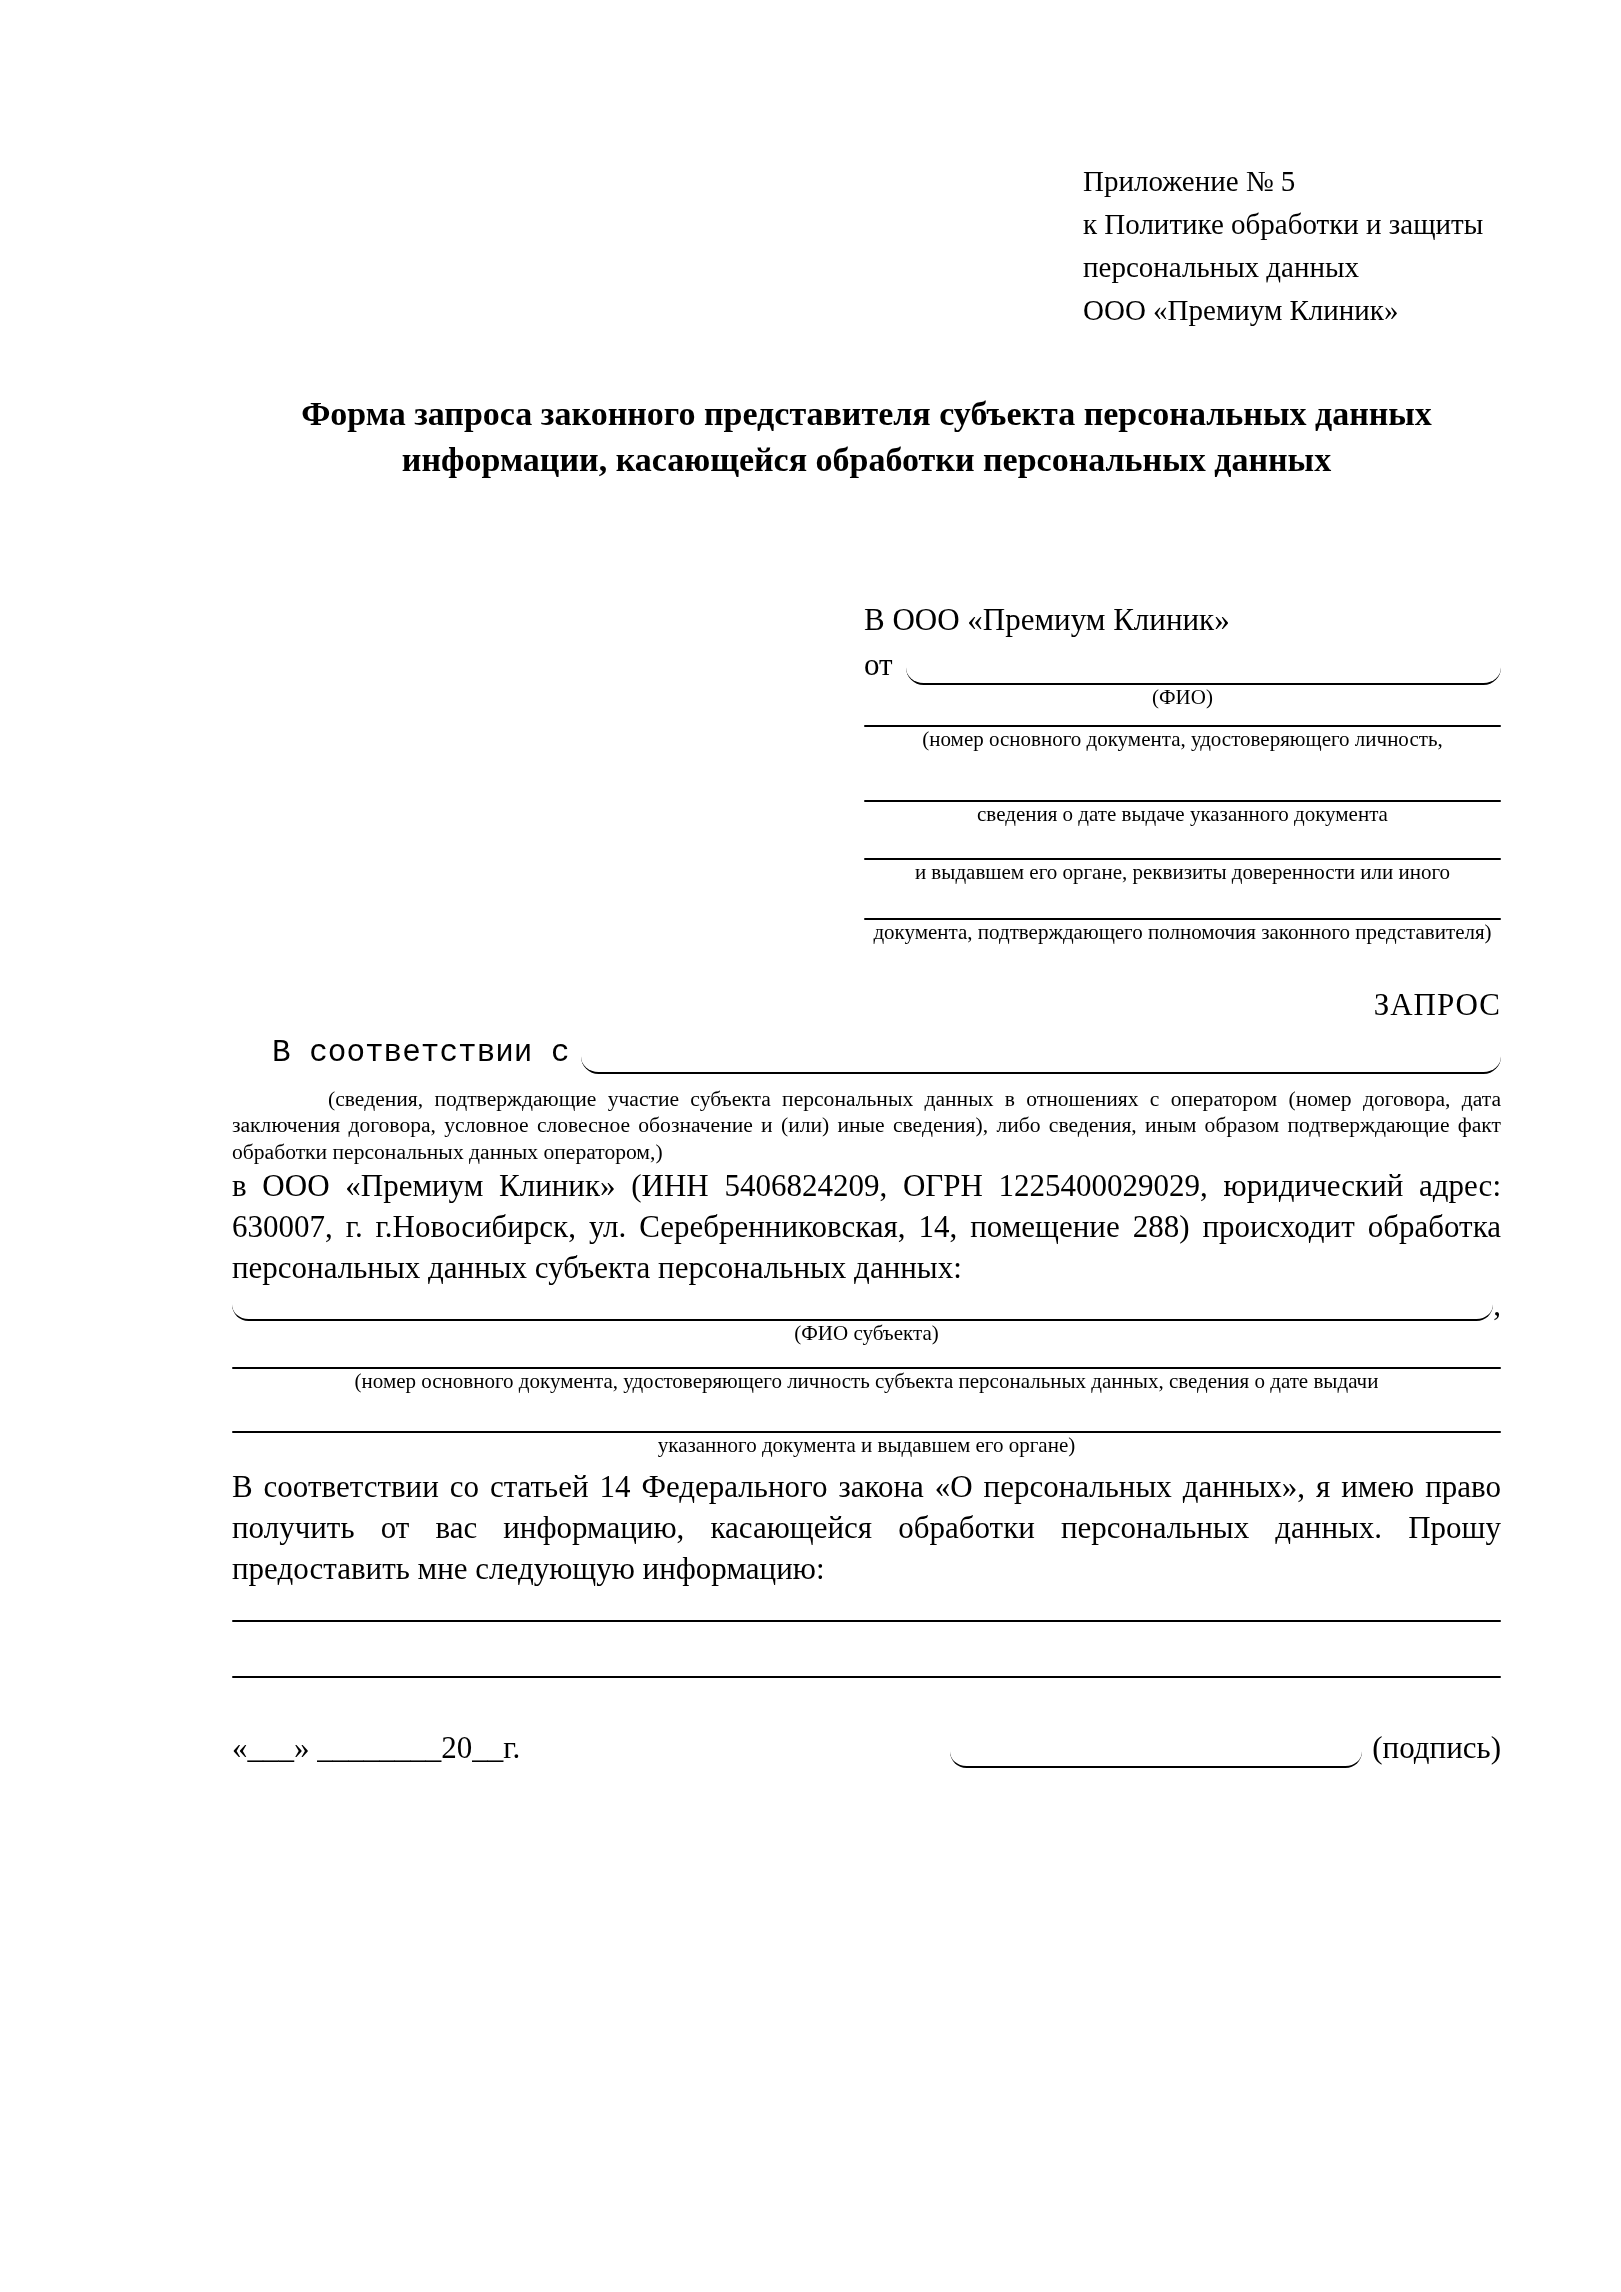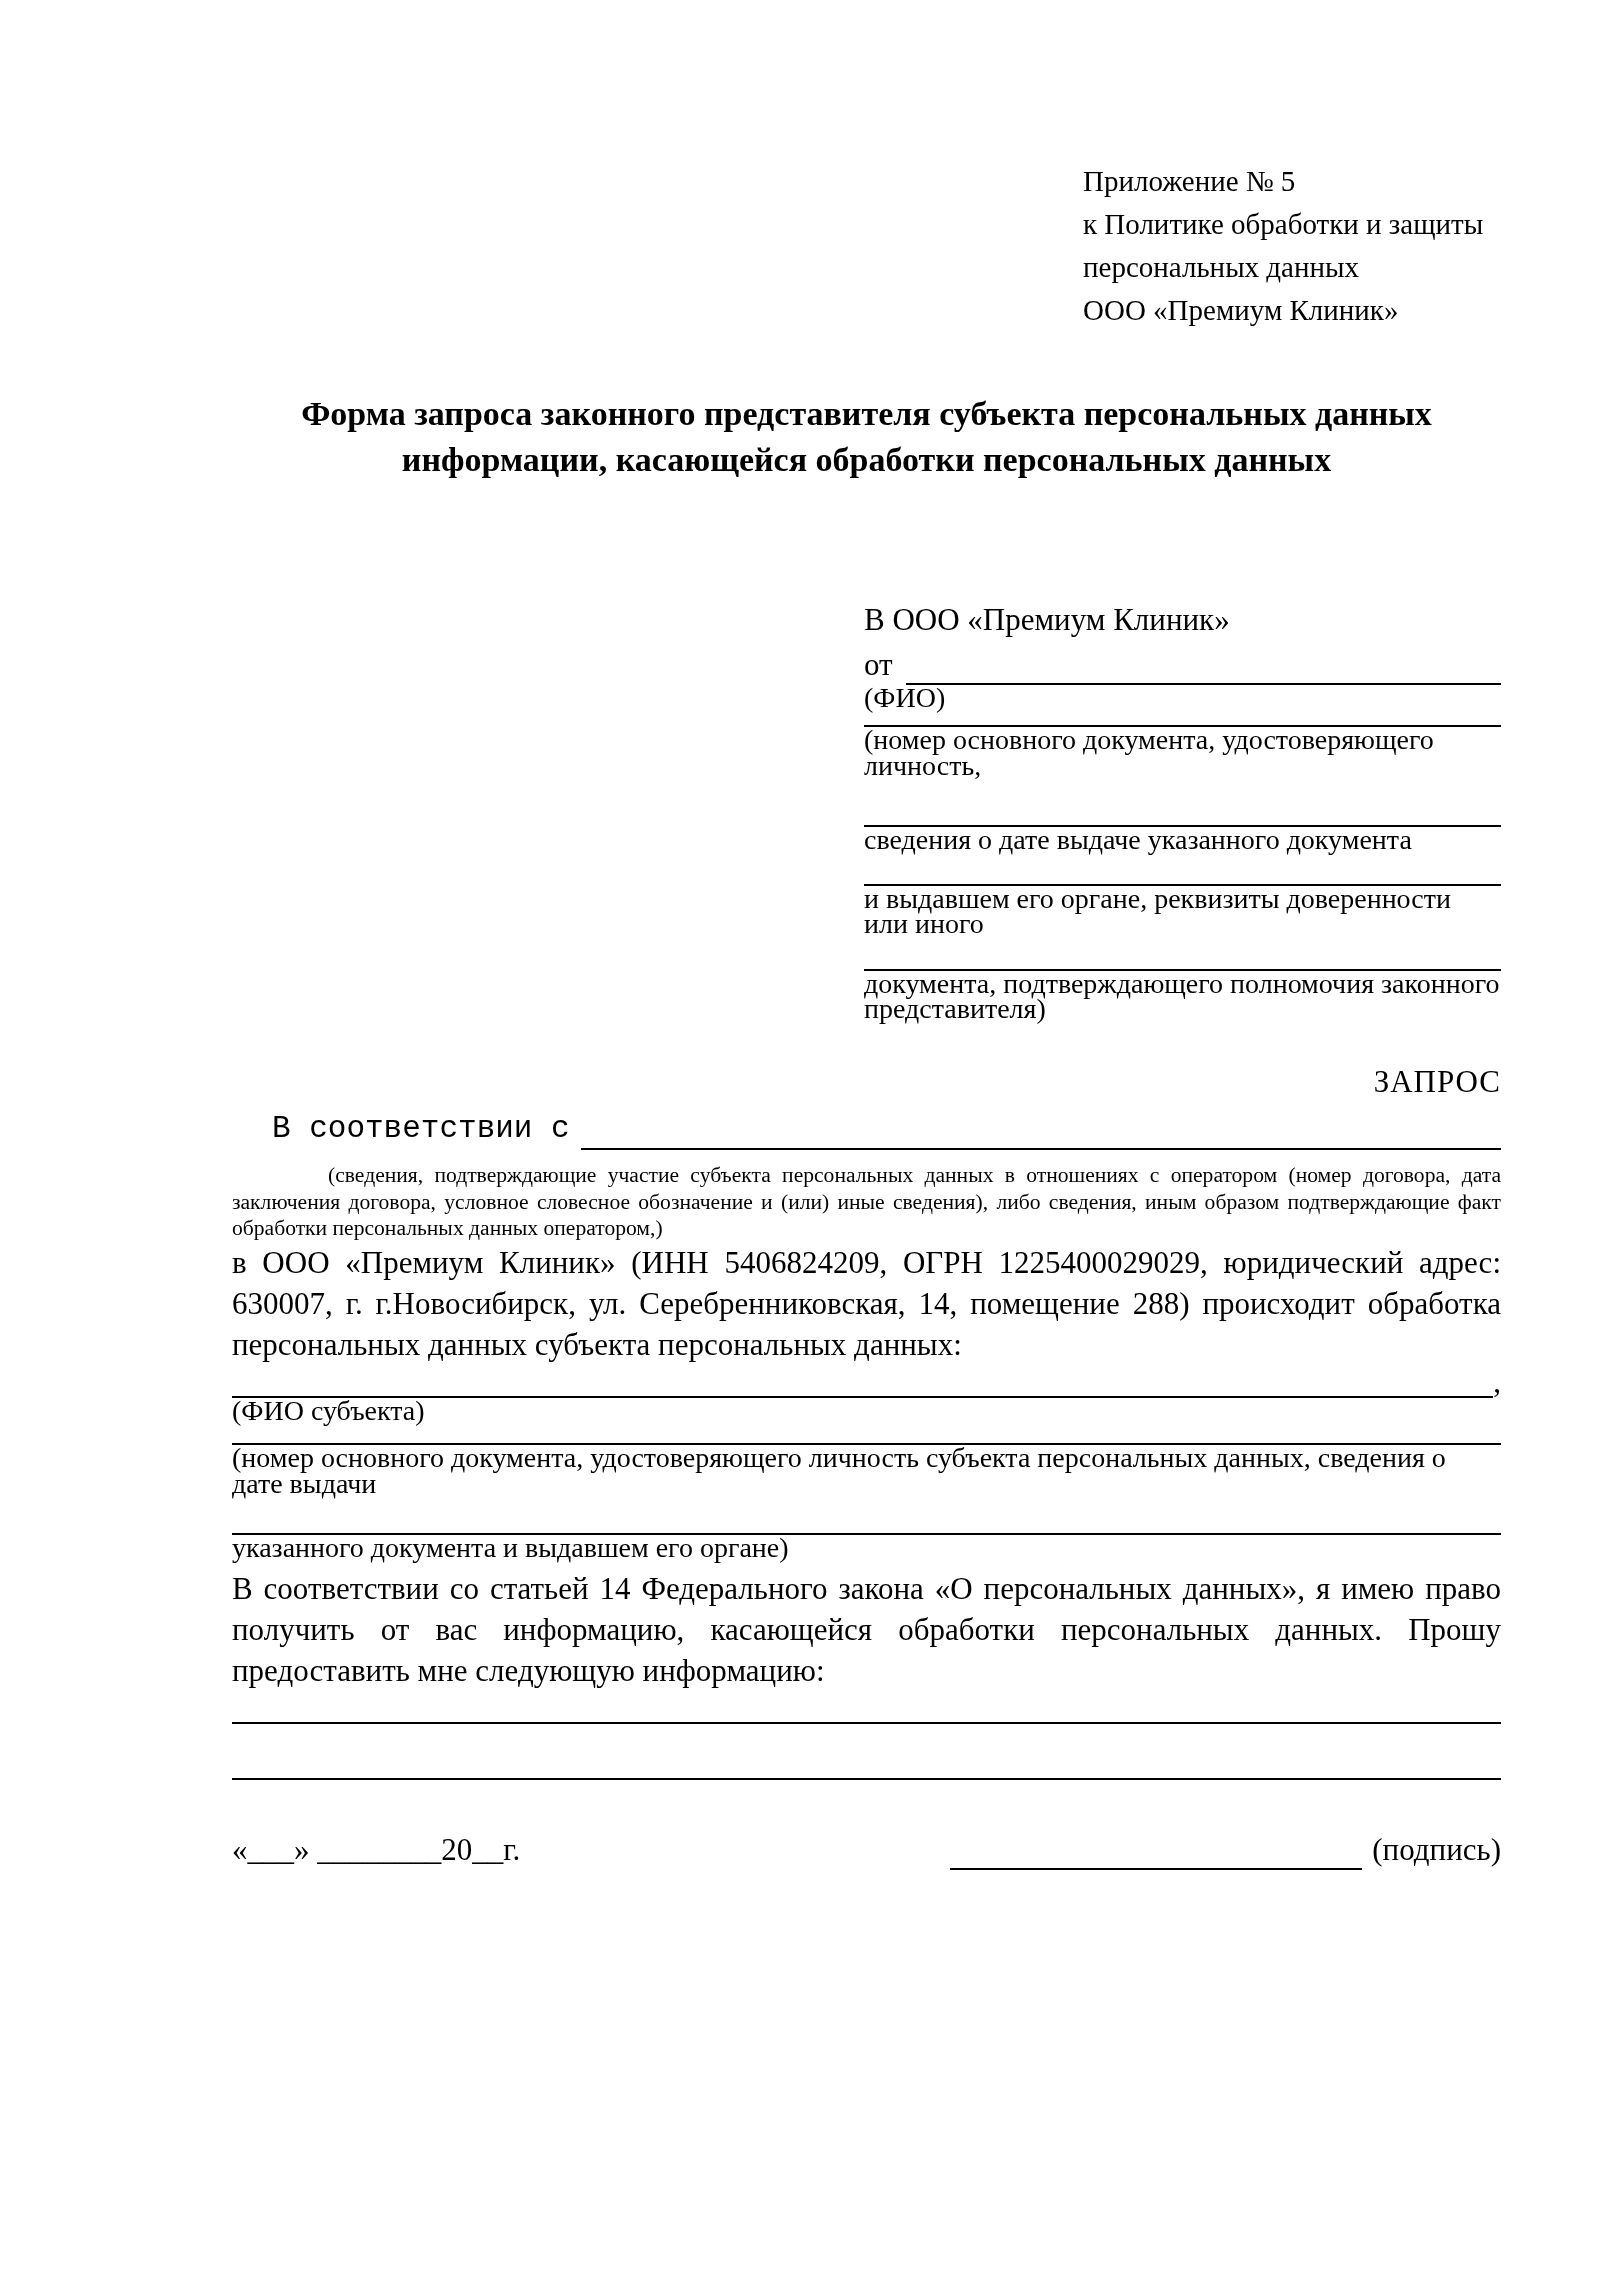--- a/index.html
+++ b/index.html
@@ -1,15 +1,15 @@
 <!DOCTYPE html>
 <html><head>
 <meta charset="utf-8">
 <style>
-  * { margin:0; padding:0; box-sizing:border-box; }
+  * { margin:0; padding:0; box-sizing:border-box;border-radius:29px; }
   html, body { background:#ffffff; }
   body {
     width:1621px; height:2293px;
     font-family:"Liberation Serif", serif;
     color:#000;
   }
   .page {
     position:relative;
     width:1621px; height:2293px;
     background:#fff;
@@ -22,21 +22,21 @@
   .title {
     margin-top:59px;
     font-size:34px; font-weight:bold;
     line-height:46px; text-align:center;
   }
   
   .addr { margin-top:116px; margin-left:632px; width:637px; font-size:31px; line-height:41px; }
   .from-row { display:flex; margin-top:3.9px; }
   .from-row .label { margin-right:13.7px; }
   .fill { flex:1; align-self:flex-end; height:35px; border-bottom:2.9px solid #000; }
-  .cap { font-size:28px; line-height:25.5px; }
+  .cap { font-size:21px; line-height:25.5px; text-align:center; }
   .uline { height:0; border-bottom:2.9px solid #000; }
   .g1 { margin-top:14.7px; }
   .g2 { margin-top:47px; }
   .g3 { margin-top:31px; }
   .g4 { margin-top:32px; }
   
   .heading { margin-top:39px; font-size:31px; line-height:41px; text-align:right; letter-spacing:1px; }
   .intro-row { display:flex; margin-top:5.9px; font-size:31px; line-height:43px; }
   .intro-row .label { margin-left:40px; white-space:nowrap; padding-right:11.8px;font-family:Liberation Mono, monospace; }
   .smallp { font-size:21.6px; line-height:26.5px; text-align:justify; text-indent:96px;margin-top:12px; }

